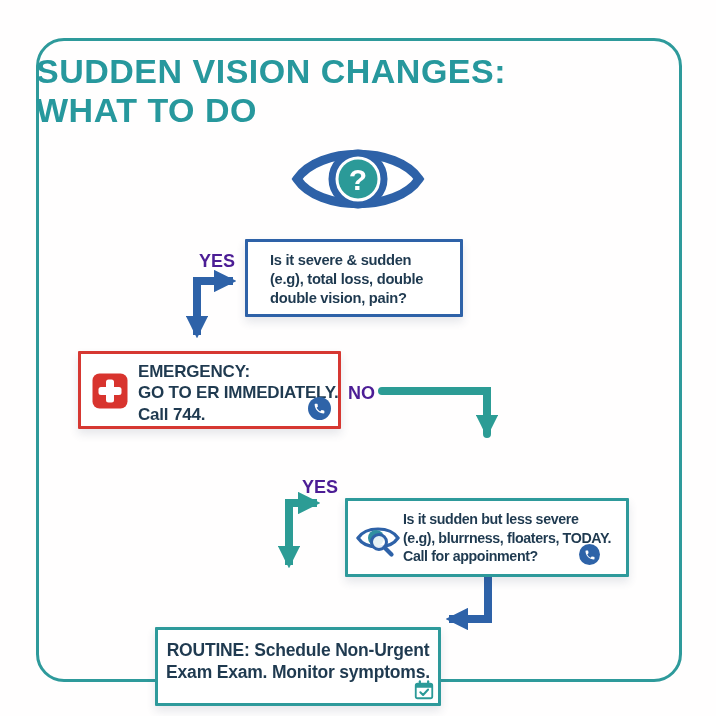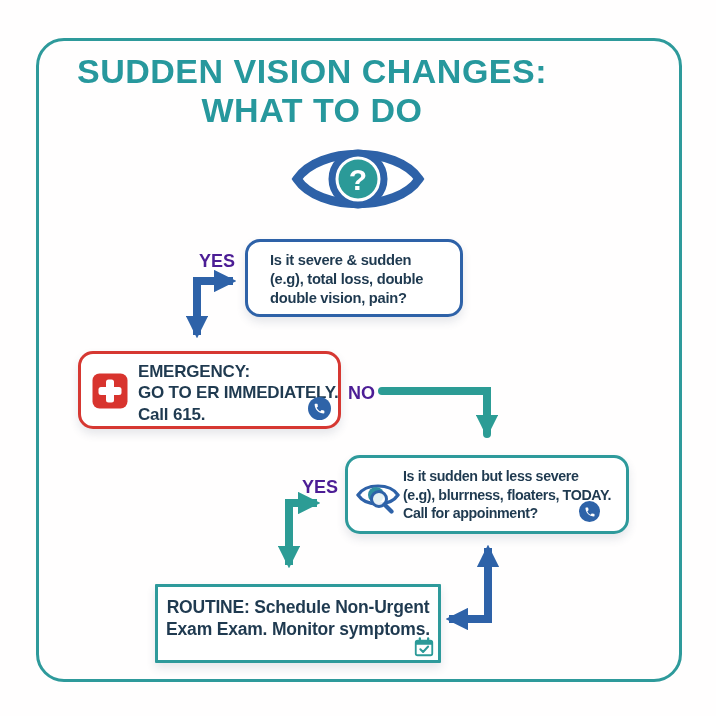--- a/index.html
+++ b/index.html
@@ -1,28 +1,28 @@
 <!DOCTYPE html>
 <html><head>
 <meta charset="utf-8">
 <style>
   html,body{margin:0;padding:0;background:#ffffff;}
   body{font-family:"Liberation Sans",sans-serif;}
   .canvas{position:relative;width:716px;height:716px;background:#fffefe;overflow:hidden;}
   .frame{position:absolute;left:36px;top:38px;width:646px;height:644px;
          border:3px solid #2e9a9b;border-radius:28px;box-sizing:border-box;}
-  .title{position:absolute;left:36px;top:52px;width:552px;text-align:center;
+  .title{position:absolute;left:36px;top:52px;width:552px;
          color:#27989d;font-weight:700;font-size:34px;line-height:1.16;
          letter-spacing:0.5px;white-space:pre-line;}
   .label{position:absolute;font-weight:700;font-size:18px;color:#4c1d95;}
-  .fbox{position:absolute;background:#ffffff;box-sizing:border-box;border-radius:15px;
+  .fbox{position:absolute;background:#ffffff;box-sizing:border-box;border-radius:1px;
         box-shadow:0 5px 10px rgba(40,60,90,0.12);}
   .fbox.blue{border:3px solid #2e62a8;}
   .fbox.red{border:3px solid #d63832;}
-  .fbox.teal{border:3px solid #2e9a9b;}
+  .fbox.teal{border:3px solid #2e9a9b;margin-top:43px;}
   .btext{color:#1f3a50;font-weight:700;white-space:pre;line-height:1.24;
          transform-origin:left top;}
   .d1text{position:absolute;left:22px;top:8px;font-size:15.5px;letter-spacing:-0.3px;transform:scaleX(.95);}
   .emtext{position:absolute;left:57px;top:7px;font-size:17px;letter-spacing:-0.2px;line-height:1.26;}
   .d2text{position:absolute;left:55px;top:9px;font-size:15px;letter-spacing:-0.4px;transform:scaleX(.95);}
   .rtext{position:absolute;left:0;top:10px;width:100%;text-align:center;font-size:17.5px;
          letter-spacing:-0.2px;white-space:pre-line;transform:none;}
   .icon{position:absolute;}
   .phone{position:absolute;width:23px;height:23px;border-radius:50%;background:#2e63a8;
          display:flex;align-items:center;justify-content:center;}
@@ -81,21 +81,21 @@
   <div class="fbox red" style="left:78px;top:351px;width:263px;height:78px;">
     <div class="icon" style="left:11px;top:19px;width:36px;height:36px;">
       <svg width="36" height="36" viewBox="0 0 36 36">
         <rect x="0.5" y="0.5" width="35" height="35" rx="7" fill="#d8342e"></rect>
         <rect x="14" y="6.5" width="8" height="23" rx="2.5" fill="#ffffff"></rect>
         <rect x="6.5" y="14" width="23" height="8" rx="2.5" fill="#ffffff"></rect>
       </svg>
     </div>
     <div class="btext emtext">EMERGENCY:
 GO TO ER IMMEDIATELY.
-Call 615.</div>
+Call 744.</div>
     <div class="phone" style="right:7px;bottom:6px;">
       <svg width="13" height="13" viewBox="0 0 24 24">
         <path fill="#ffffff" d="M6.62 10.79c1.44 2.83 3.76 5.14 6.59 6.59l2.2-2.21c.27-.26.66-.35 1.01-.24 1.12.37 2.33.57 3.58.57.55 0 1 .45 1 1V20c0 .55-.45 1-1 1-9.39 0-17-7.61-17-17 0-.55.45-1 1-1h3.5c.55 0 1 .45 1 1 0 1.25.2 2.46.57 3.58.11.35.03.74-.25 1.02l-2.2 2.19z"></path>
       </svg>
     </div>
   </div>
 
   <div class="fbox teal" style="left:345px;top:455px;width:284px;height:79px;">
     <div class="icon" style="left:7px;top:21px;width:46px;height:36px;">
       <svg width="46" height="36" viewBox="0 0 46 36">

